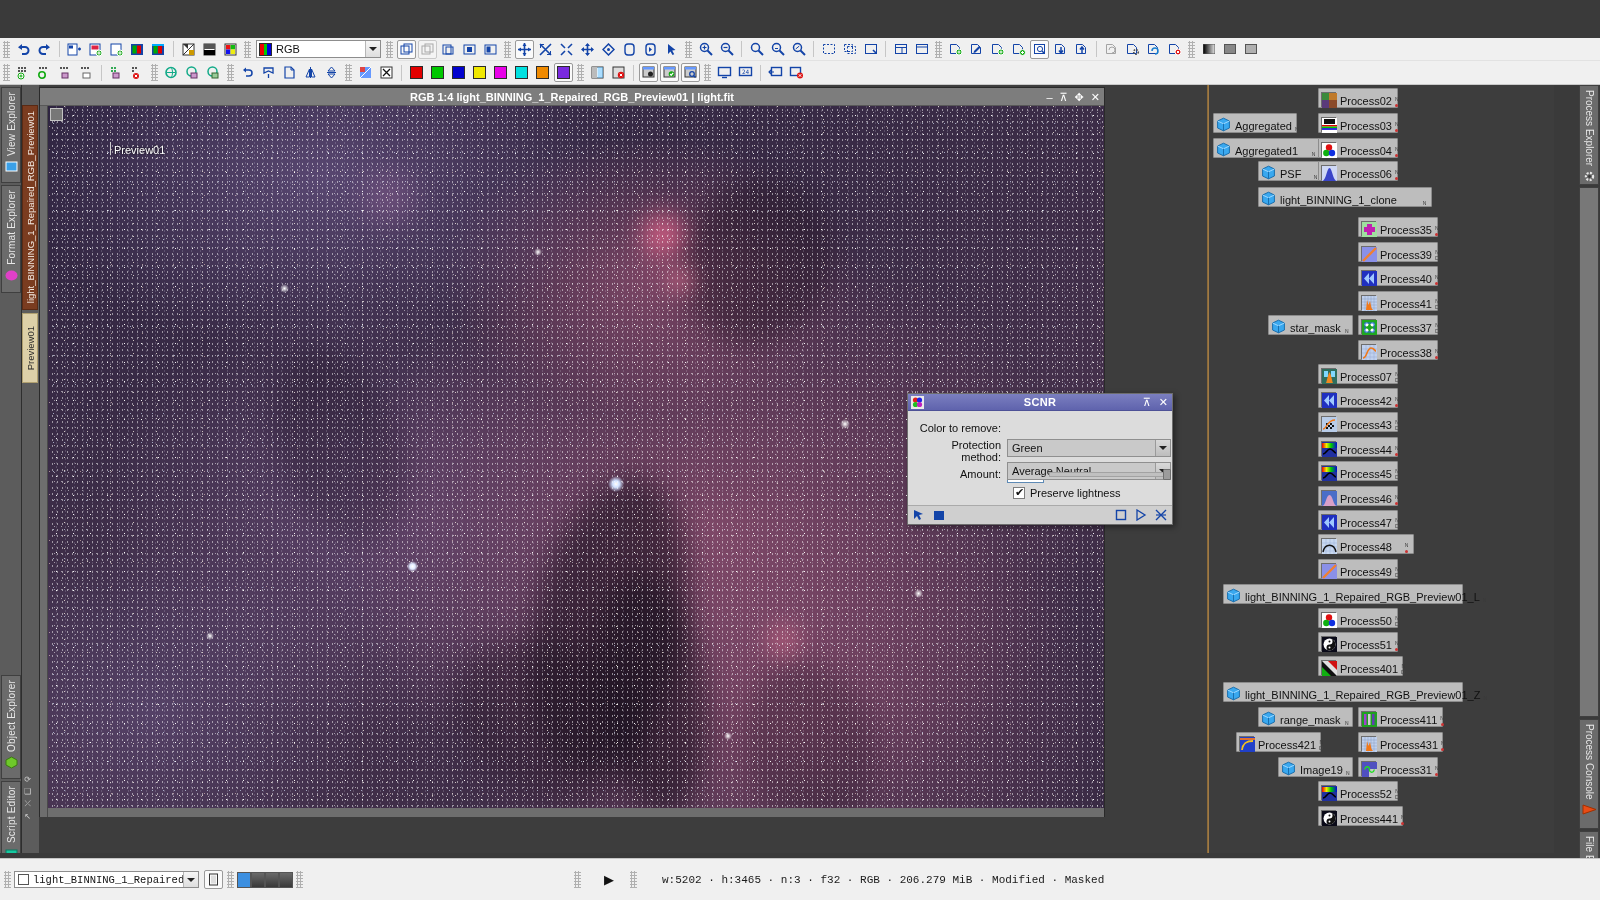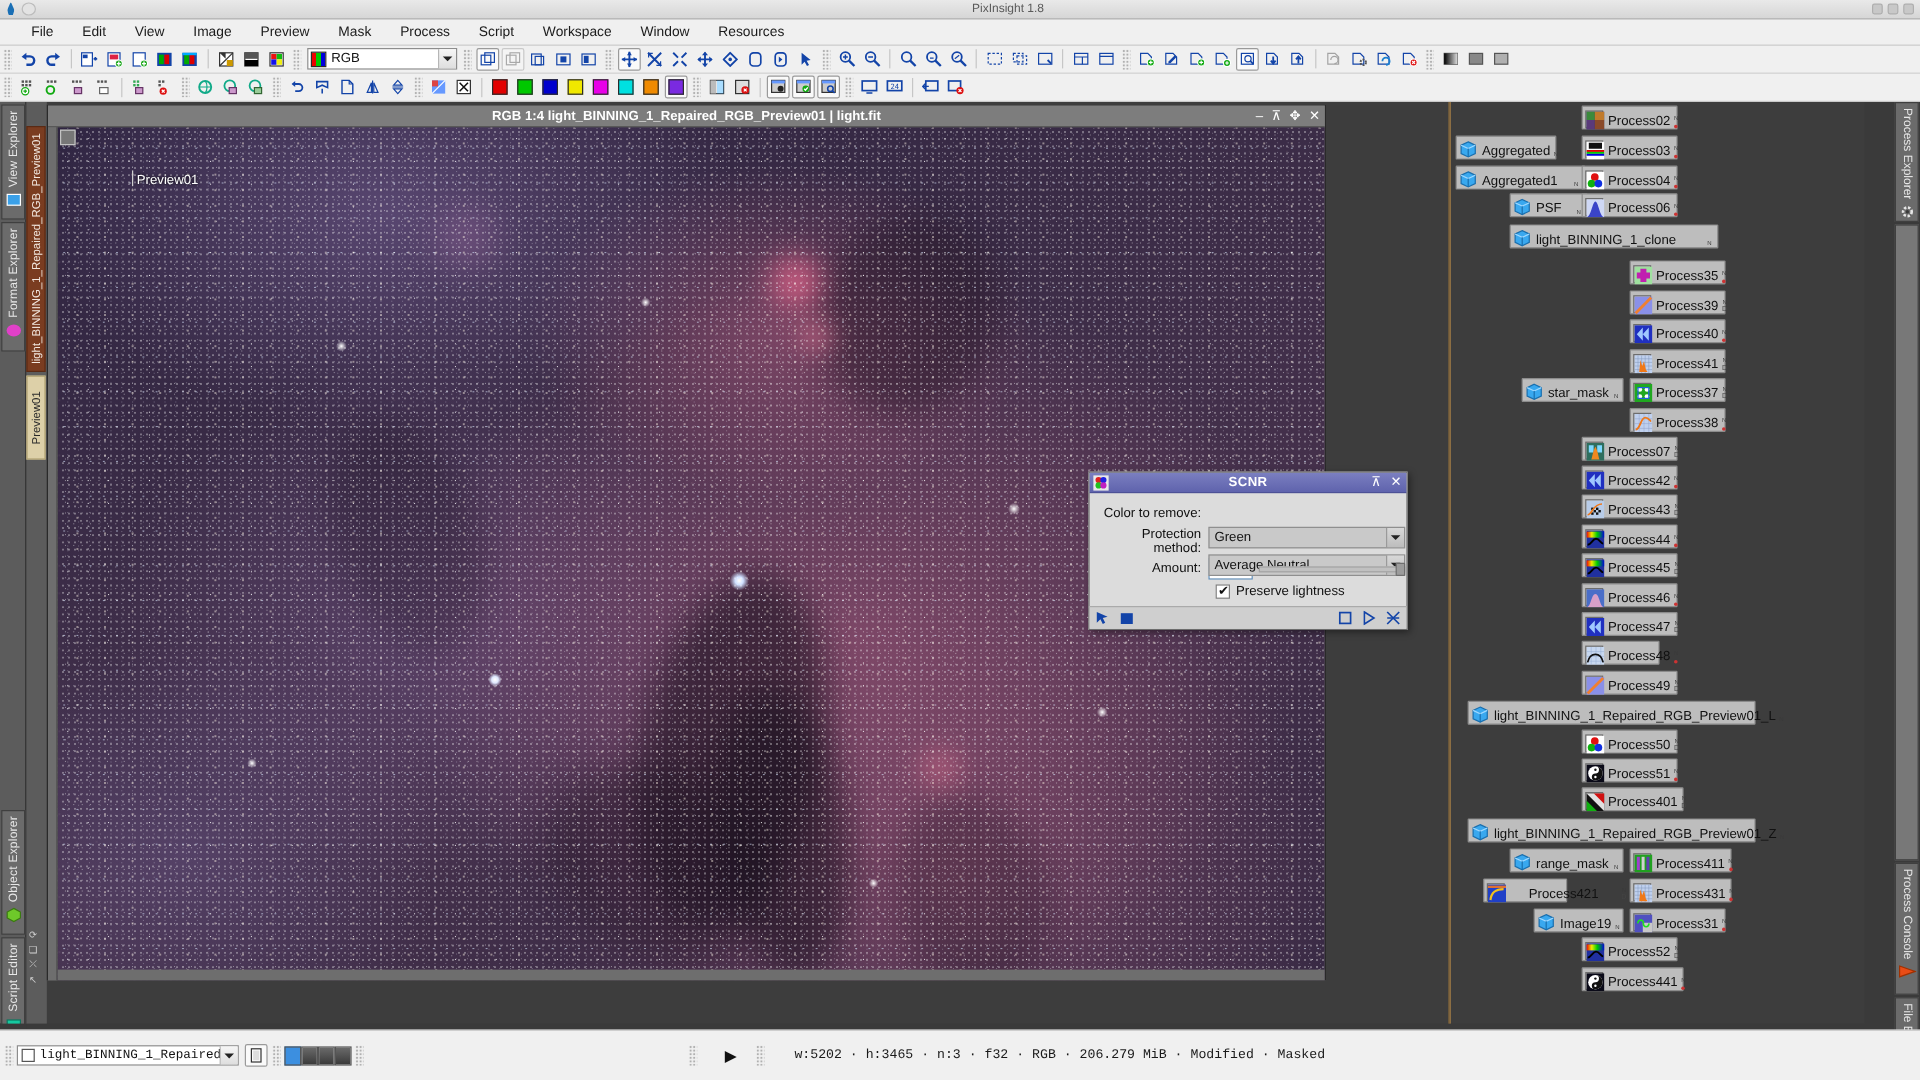--- a/index.html
+++ b/index.html
@@ -237,46 +237,21 @@
   .mini-sw { width:14px; height:16px; border:1px solid #555; flex:0 0 auto;}
   .statustext {
     font-family:"Liberation Mono", monospace; font-size:11px; color:#1a1a1a; white-space:nowrap;
   }
 </style>
 </head>
 <body>
 
 <div class="app">
 
-  <div class="titlebar">
-    <div class="tb-left">
-      <div class="pi-logo"></div>
-      <div class="pi-oval"></div>
-    </div>
-    <div class="tb-title">PixInsight 1.8</div>
-    <div class="tb-right">
-      <div class="tb-btn"></div>
-      <div class="tb-btn"></div>
-      <div class="tb-btn"></div>
-    </div>
-  </div>
-
-  <div class="menubar">
-    <div class="menu-item">File</div>
-    <div class="menu-item">Edit</div>
-    <div class="menu-item">View</div>
-    <div class="menu-item">Image</div>
-    <div class="menu-item">Preview</div>
-    <div class="menu-item">Mask</div>
-    <div class="menu-item">Process</div>
-    <div class="menu-item">Script</div>
-    <div class="menu-item">Workspace</div>
-    <div class="menu-item">Window</div>
-    <div class="menu-item">Resources</div>
-  </div>
+
 
   <div class="toolbar r1">
     <div class="grip"></div>
     <div class="tbtn">
       <svg width="15" height="15" viewBox="0 0 15 15">
           <path d="M4 5h5a3.5 3.5 0 1 1 0 7H6" stroke="#1344a8" stroke-width="2" fill="none"></path>
           <path d="M6 2 2 5.2 6 8z" fill="#1344a8"></path>
         </svg>
     </div>
     <div class="tbtn">
@@ -1310,21 +1285,21 @@
         <span class="nico"><svg width="15" height="15" viewBox="0 0 15 15">
             <rect width="15" height="15" fill="#2030c0"></rect>
             <path d="M7 2 2 7.5 7 13zM12 2 7 7.5 12 13z" fill="#9fc8ff"></path>
           </svg></span>
         <span class="ntext">Process47</span>
         <span class="nflags">
           <span style="font-size:5px;line-height:5px;">N</span>
           <span class="dotD">D</span>
         </span>
       </div>
-      <div class="node" style="left: 1318px; top: 534px; width: 65px; pointer-events: auto;">
+      <div class="node" style="left: 1318px; top: 534px; width: 96px; pointer-events: auto;">
         <span class="nico"><svg width="15" height="15" viewBox="0 0 15 15">
             <rect width="15" height="15" fill="#c8d8f0"></rect>
             <g stroke="#90a8d0" stroke-width=".4">
               <path d="M4 0v15M8 0v15M12 0v15M0 4h15M0 8h15M0 12h15"></path>
             </g>
             <path d="M1 13 C3 4 12 4 14 13" stroke="#111" stroke-width="1.4" fill="none"></path>
           </svg></span>
         <span class="ntext">Process48</span>
         <span class="nflags">
           <span style="font-size:5px;line-height:5px;">N</span>
@@ -1421,21 +1396,21 @@
             <rect x="2" y="2" width="2.5" height="11" fill="#a040d0"></rect>
             <rect x="6" y="2" width="2.5" height="11" fill="#d0d0d0"></rect>
             <rect x="10" y="2" width="2.5" height="11" fill="#6040b0"></rect>
           </svg></span>
         <span class="ntext">Process411</span>
         <span class="nflags">
           <span style="font-size:5px;line-height:5px;">N</span>
           <span class="dot"></span>
         </span>
       </div>
-      <div class="node" style="left: 1236px; top: 732px; width: 70px; pointer-events: auto; gap: 16px;">
+      <div class="node" style="left: 1236px; top: 732px; width: 85px; pointer-events: auto;">
         <span class="nico"><svg width="15" height="15" viewBox="0 0 15 15">
             <rect width="15" height="15" fill="#2040c8"></rect>
             <rect y="1" width="15" height="2" fill="#e07030"></rect>
             <path d="M2 13 C3 5 8 4 13 4" stroke="#f0c020" stroke-width="1.8" fill="none"></path>
           </svg></span>
         <span class="ntext">Process421</span>
         <span class="nflags">
           <span style="font-size:5px;line-height:5px;">N</span>
           <span class="dotD">D</span>
         </span>

